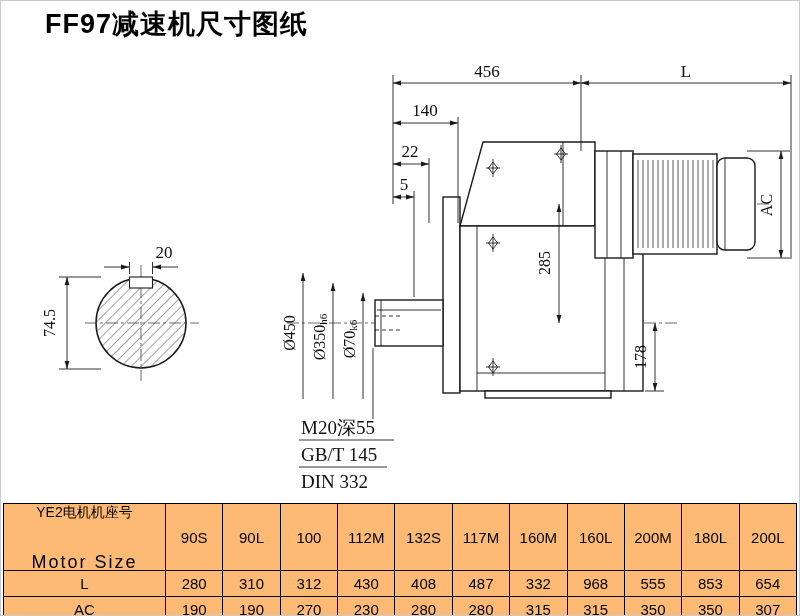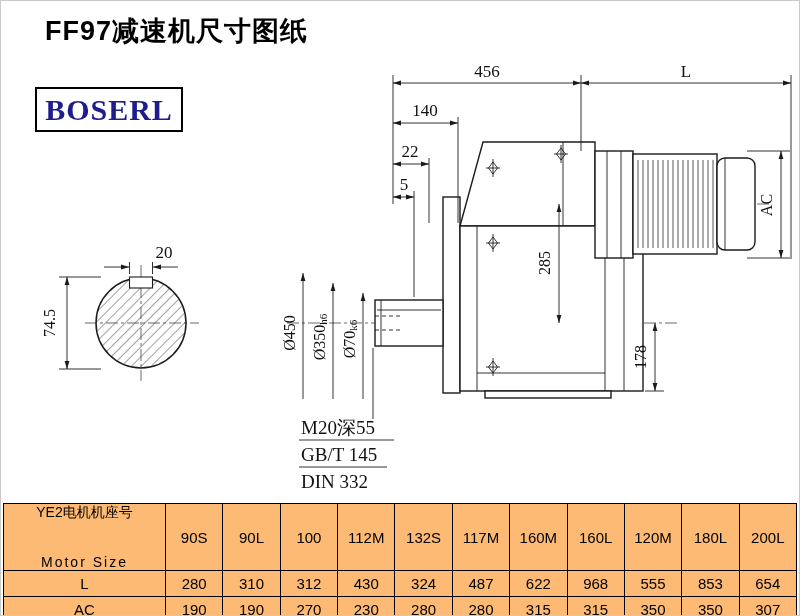--- a/index.html
+++ b/index.html
@@ -1,47 +1,44 @@
 <!DOCTYPE html>
 <html><head>
 <meta charset="utf-8">
 <style>
   * { margin:0; padding:0; box-sizing:border-box; }
   html,body { width:800px; height:616px; background:#fff; font-family:"Liberation Sans",sans-serif; }
   .canvas { position:relative; width:800px; height:616px; background:#fff; border:1px solid #c9c9c9; overflow:hidden; }
-  .title { position:absolute; left:44px; top:12px; font-size:27px; font-weight:bold; color:#000; letter-spacing:1px; }
+  .title { position:absolute; left:44px; top:5px; font-size:27px; font-weight:bold; color:#000; letter-spacing:1px; }
   .logo { position:absolute; left:34px; top:86px; width:148px; height:45px; border:2px solid #000; display:flex; align-items:center; justify-content:center; background:#fff; }
   .logo span { font-family:"Liberation Serif",serif; font-weight:bold; font-size:30px; color:#1d1d8d; letter-spacing:1px; }
   svg.drawing { position:absolute; left:0; top:0; }
   .sf { stroke:#1b1b1b; stroke-width:1.4; fill:#fff; }
   .t  { stroke:#1b1b1b; stroke-width:0.9; fill:none; }
   .cl { stroke:#444; stroke-width:0.8; fill:none; stroke-dasharray:12 3 3 3; }
   .dl { stroke:#1b1b1b; stroke-width:0.9; fill:none; }
   .dsh{ stroke:#1b1b1b; stroke-width:0.9; fill:none; stroke-dasharray:4 3; }
   .dt  { font-family:"Liberation Serif",serif; font-size:17px; fill:#111; }
   .dt2 { font-family:"Liberation Serif",serif; font-size:16px; fill:#111; }
   .nt  { font-family:"Liberation Serif",serif; font-size:19px; fill:#111; }
   .dims-table { position:absolute; left:2px; top:502px; border-collapse:collapse; table-layout:fixed; width:794px; background:#fdba74; }
   .dims-table th, .dims-table td { border:1px solid #000; text-align:center; vertical-align:middle; font-weight:normal; font-size:15px; color:#000; padding:0; }
   .dims-table tr { height:26px; }
   .dims-table tr.hdr { height:34px; }
   .dims-table .c0 { width:162px; }
   .hdr .cn { font-size:14px; line-height:16px; }
-  .hdr .en { font-size:14px; line-height:15px; letter-spacing:2px;margin-top:35px; }
+  .hdr .en { font-size:18px; line-height:15px; letter-spacing:2px;margin-top:35px; }
 </style>
 </head>
 <body>
 
 <div class="canvas">
 
   <div class="title">FF97减速机尺寸图纸</div>
 
-  <div class="logo">
-    <span>BOSERL</span>
-  </div>
 
   <svg class="drawing" width="800" height="503" viewBox="0 0 800 503">
     <defs>
       <marker id="arr" viewBox="0 0 12 12" refX="10" refY="6" markerWidth="10" markerHeight="10" markerUnits="userSpaceOnUse" orient="auto-start-reverse">
         <path d="M0,3 L10,6 L0,9 Z" fill="#1b1b1b"></path>
       </marker>
       <pattern id="hatch" width="7" height="7" patternUnits="userSpaceOnUse" patternTransform="rotate(45)">
         <line x1="0" y1="0" x2="0" y2="7" stroke="#444" stroke-width="1"></line>
       </pattern>
       <pattern id="fins" width="5" height="6" patternUnits="userSpaceOnUse">
@@ -192,33 +189,33 @@
         <div class="en">Motor Size</div>
       </th>
       <th>90S</th>
       <th>90L</th>
       <th>100</th>
       <th>112M</th>
       <th>132S</th>
       <th>117M</th>
       <th>160M</th>
       <th>160L</th>
-      <th>120M</th>
+      <th>200M</th>
       <th>180L</th>
       <th>200L</th>
     </tr>
     <tr>
       <td class="c0">L</td>
       <td>280</td>
       <td>310</td>
       <td>312</td>
       <td>430</td>
-      <td>324</td>
+      <td>408</td>
       <td>487</td>
-      <td>622</td>
+      <td>332</td>
       <td>968</td>
       <td>555</td>
       <td>853</td>
       <td>654</td>
     </tr>
     <tr>
       <td class="c0">AC</td>
       <td>190</td>
       <td>190</td>
       <td>270</td>

